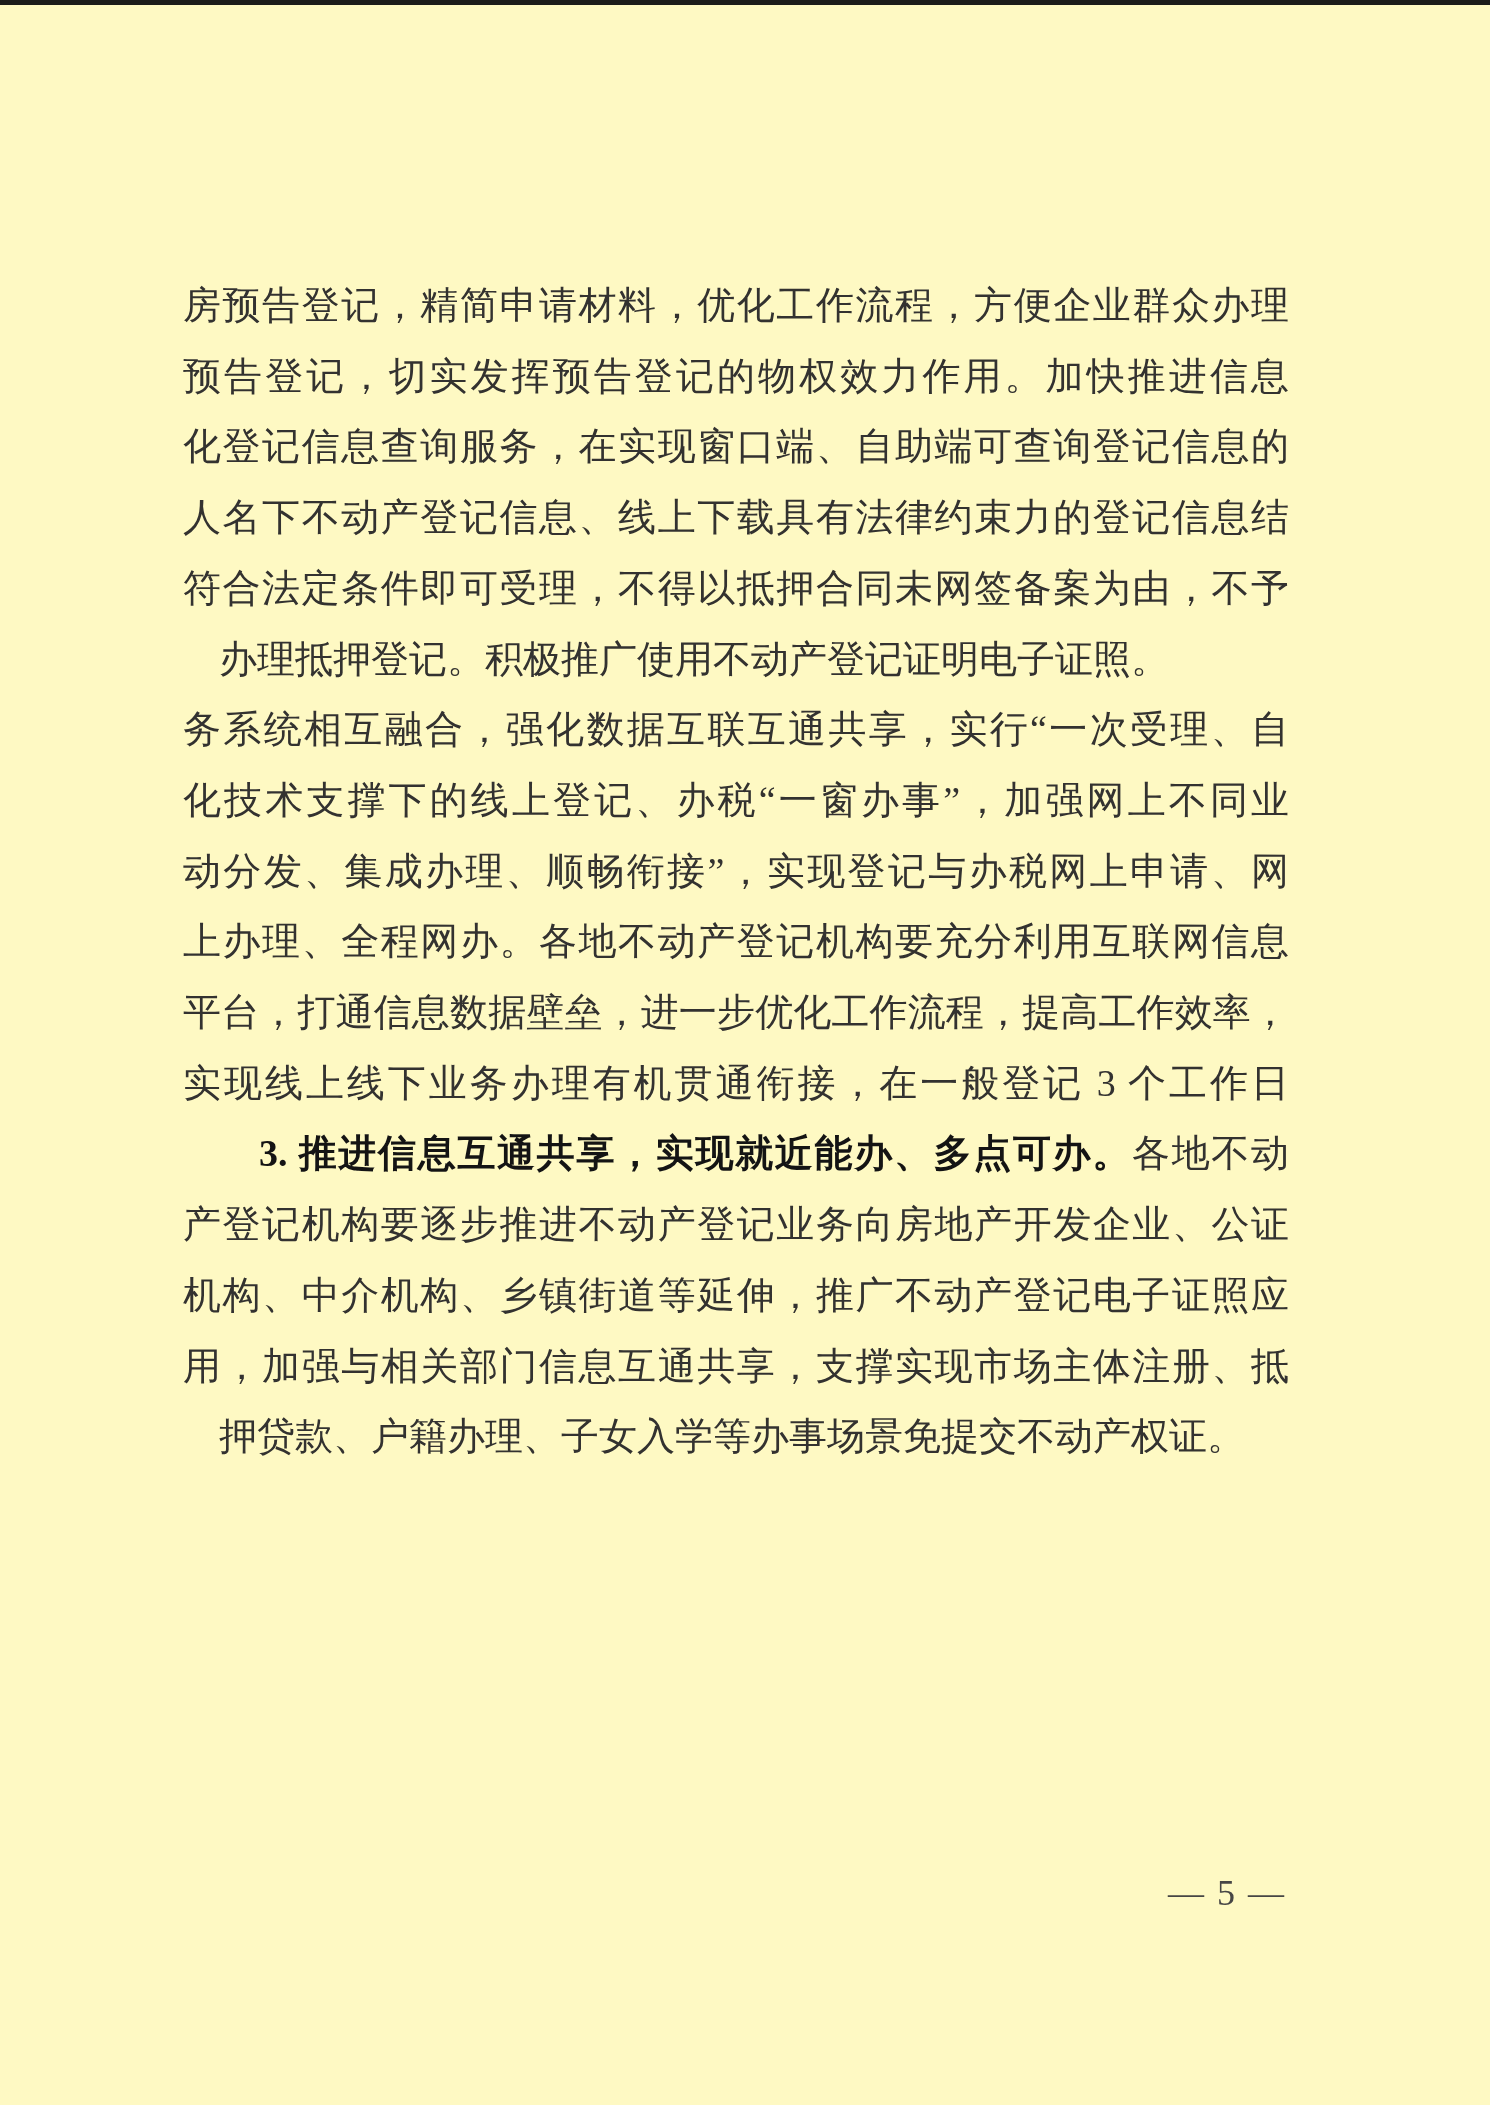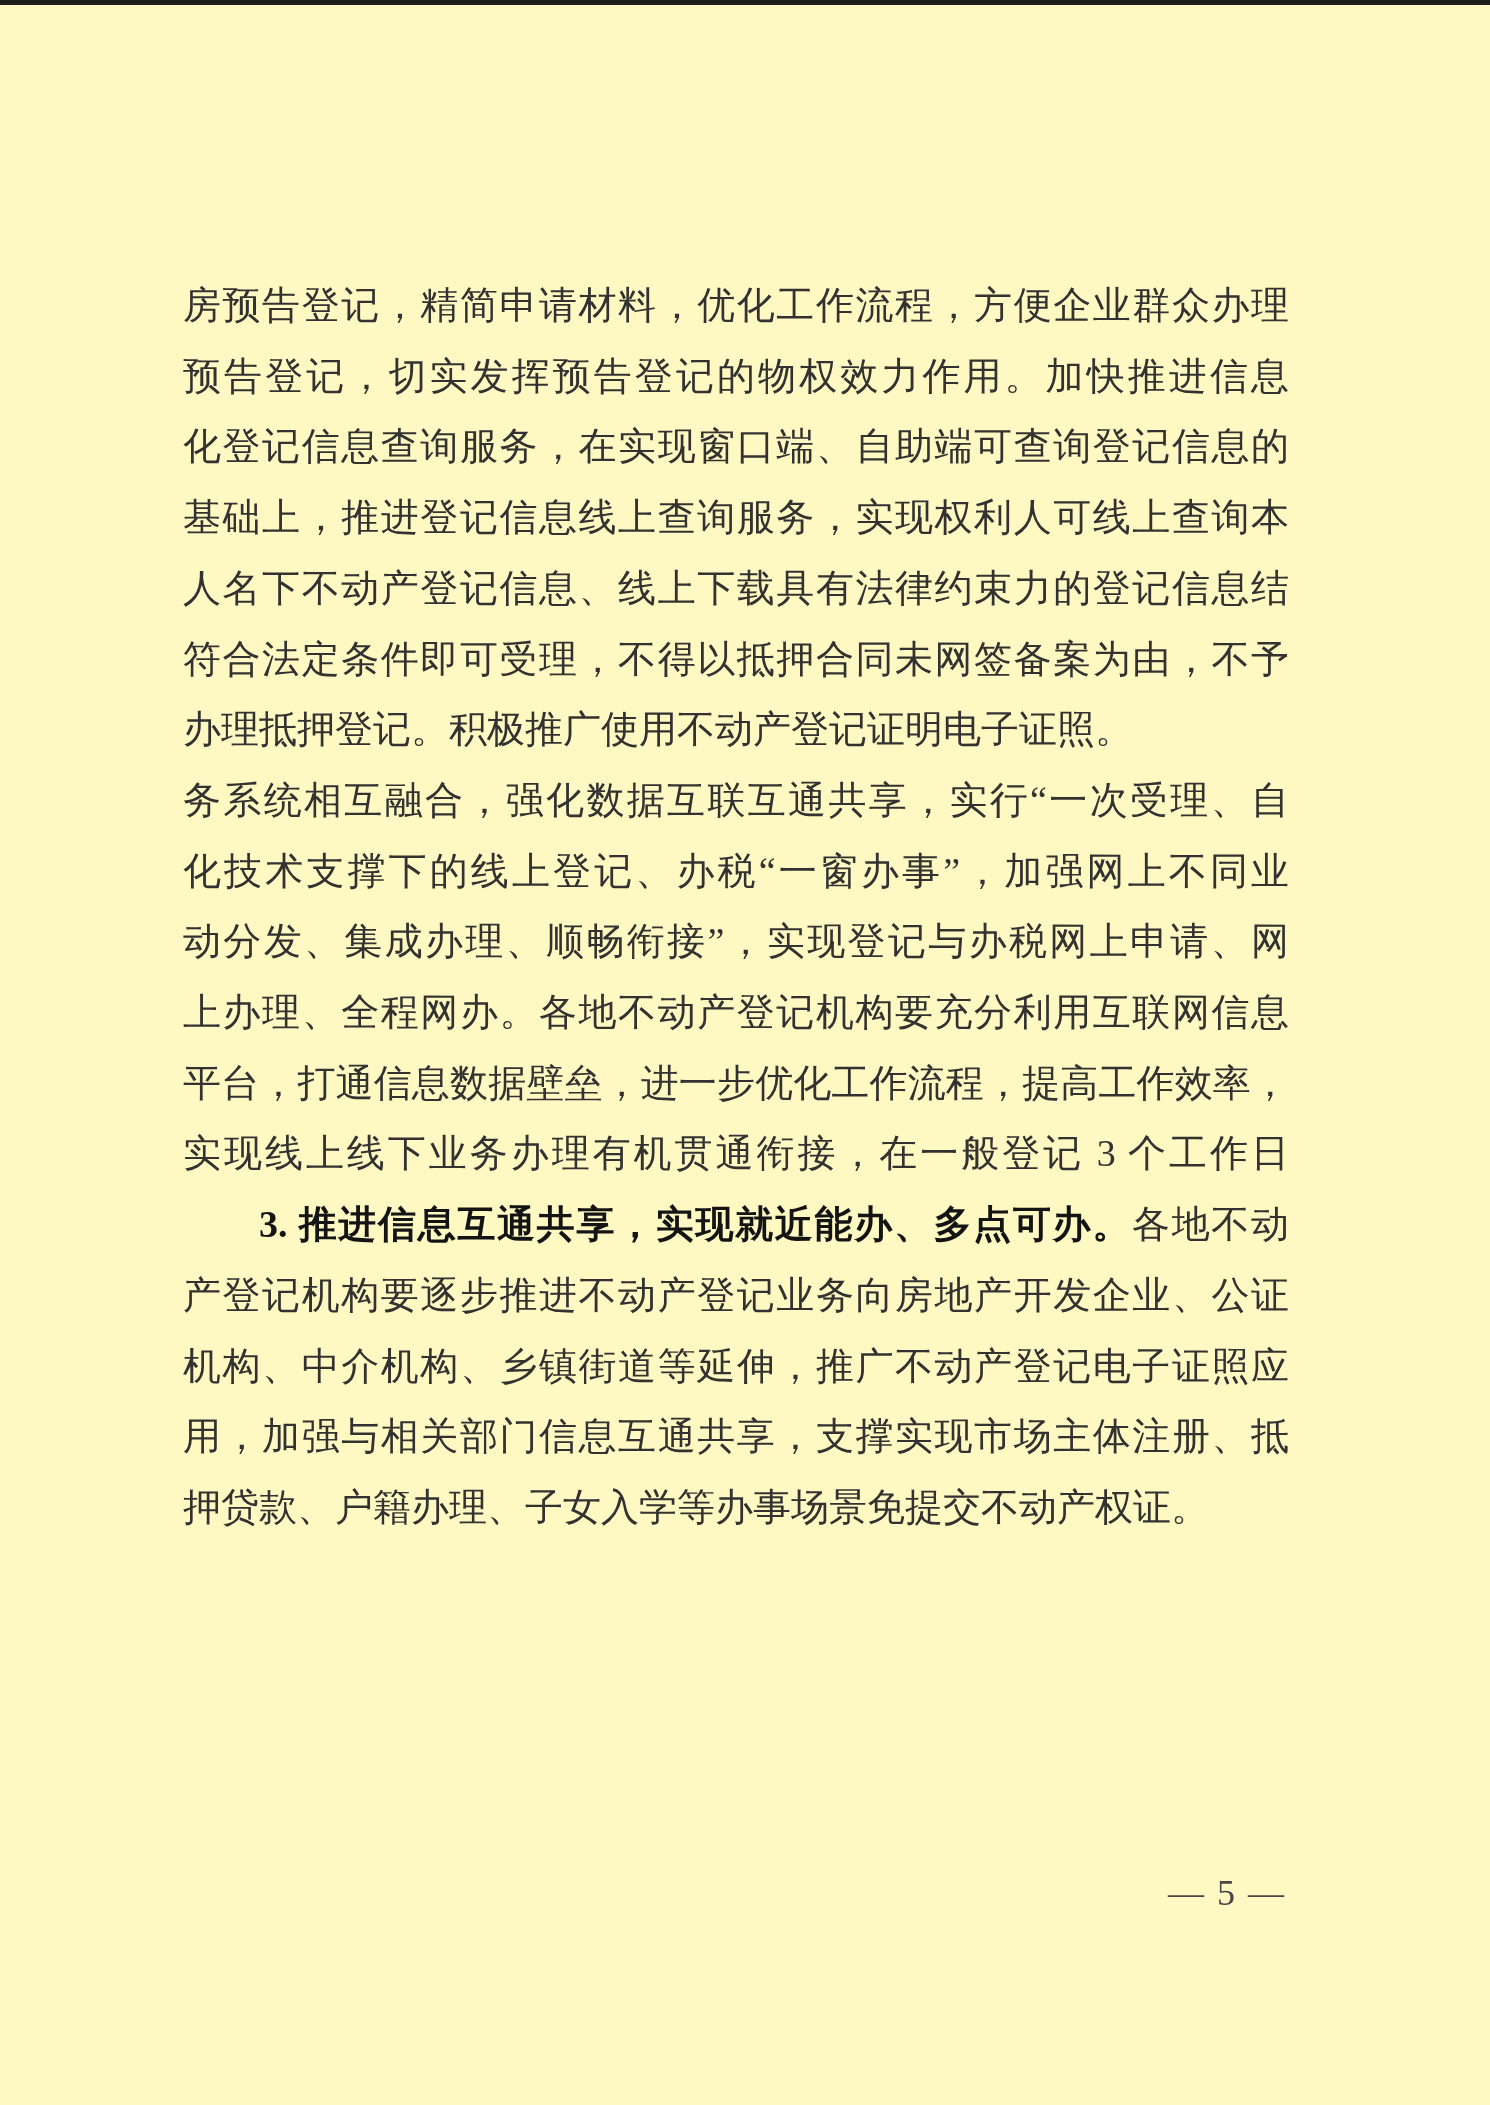--- a/index.html
+++ b/index.html
@@ -39,20 +39,21 @@
     line-height: 70.7px;
     color: #333230;
     letter-spacing: 0;
   }
   .line {
     text-align: justify;
     text-align-last: justify;
   }
   .line.para-end {
     text-align-last: left;
+    margin-left: 36px;
   }
   .line.indent {
     padding-left: 76px;
   }
   .bold {
     font-weight: 700;
     color: #141414;
   }
   .page-number {
     position: absolute;
@@ -68,21 +69,20 @@
 </head>
 <body>
 
 <div class="page">
   <div class="scan-top-edge"></div>
   <div class="scan-corner"></div>
   <div id="text-block" class="text-block">
       <div class="line"><span>房预告登记，精简申请材料，优化工作流程，方便企业群众办理</span></div>
       <div class="line"><span>预告登记，切实发挥预告登记的物权效力作用。加快推进信息</span></div>
       <div class="line"><span>化登记信息查询服务，在实现窗口端、自助端可查询登记信息的</span></div>
-      <div class="line"><span>基础上，推进登记信息线上查询服务，实现权利人可线上查询本</span></div>
       <div class="line"><span>人名下不动产登记信息、线上下载具有法律约束力的登记信息结</span></div>
       <div class="line"><span>符合法定条件即可受理，不得以抵押合同未网签备案为由，不予</span></div>
       <div class="line para-end"><span>办理抵押登记。积极推广使用不动产登记证明电子证照。</span></div>
       <div class="line"><span>务系统相互融合，强化数据互联互通共享，实行“一次受理、自</span></div>
       <div class="line"><span>化技术支撑下的线上登记、办税“一窗办事”，加强网上不同业</span></div>
       <div class="line"><span>动分发、集成办理、顺畅衔接”，实现登记与办税网上申请、网</span></div>
       <div class="line"><span>上办理、全程网办。各地不动产登记机构要充分利用互联网信息</span></div>
       <div class="line"><span>平台，打通信息数据壁垒，进一步优化工作流程，提高工作效率，</span></div>
       <div class="line"><span>实现线上线下业务办理有机贯通衔接，在一般登记 3 个工作日</span></div>
       <div class="line indent"><span class="bold">3. 推进信息互通共享，实现就近能办、多点可办。</span><span>各地不动</span></div>

